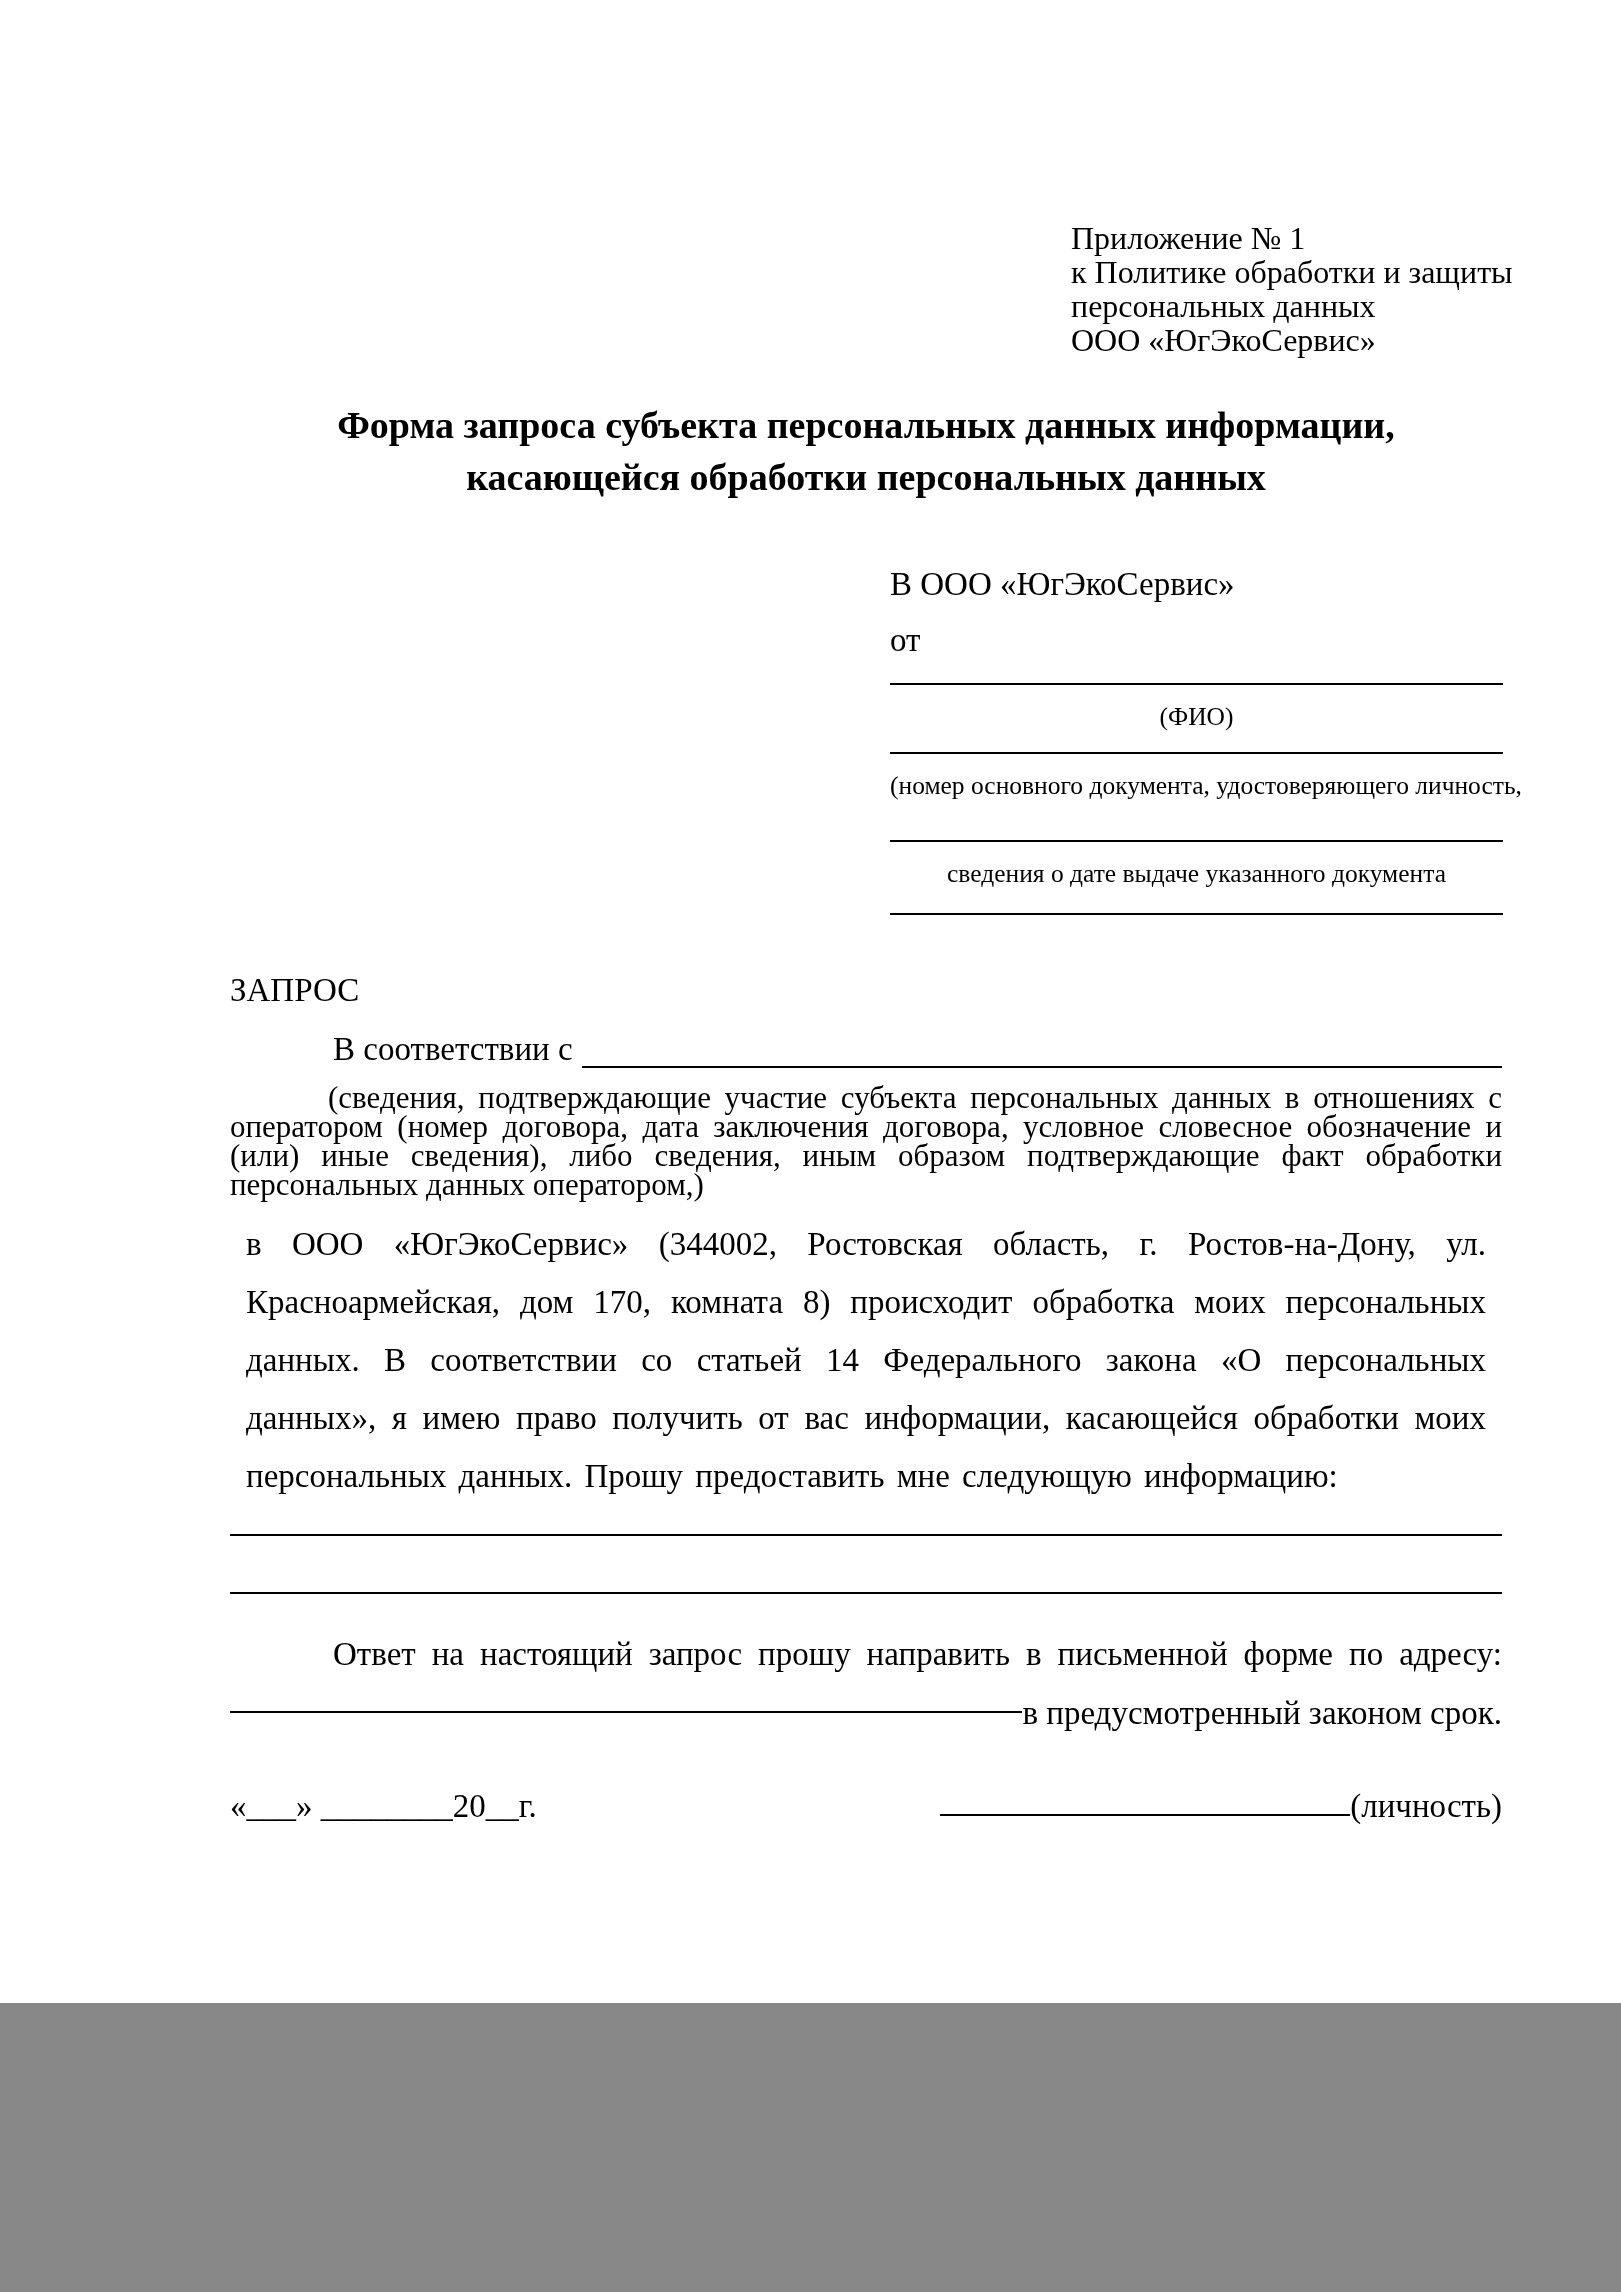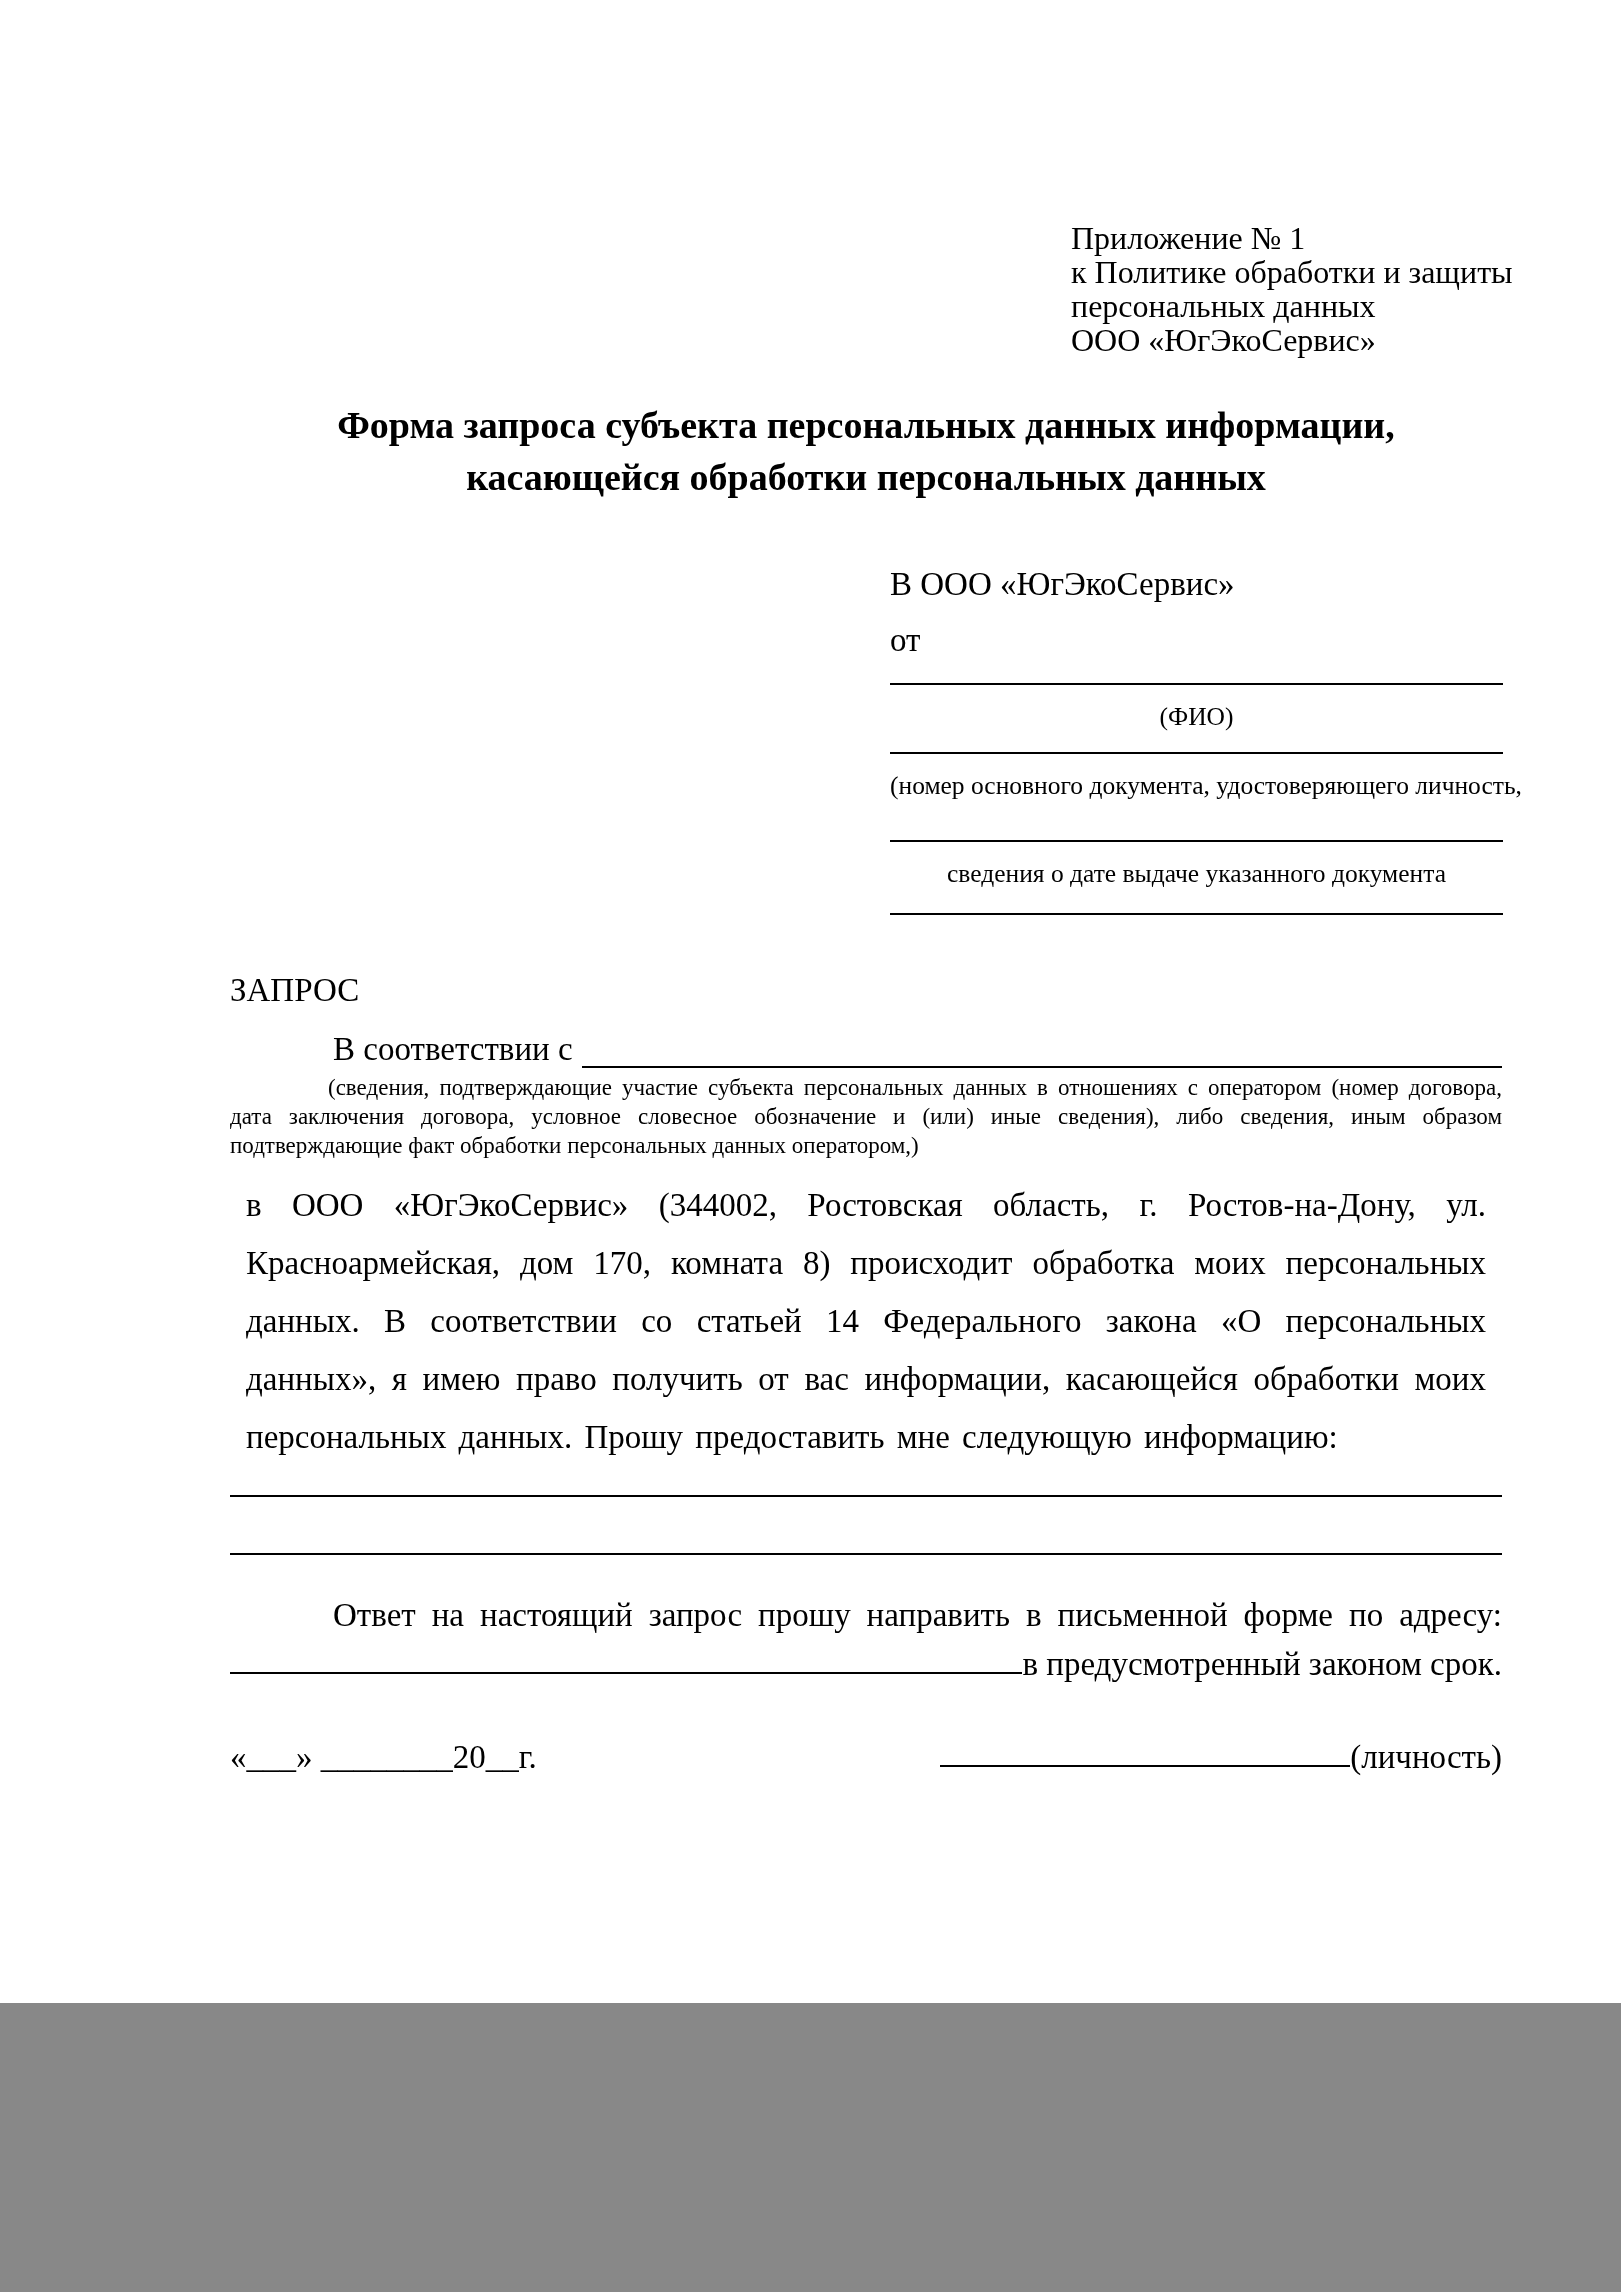--- a/index.html
+++ b/index.html
@@ -55,22 +55,22 @@
     font-size:33px;line-height:43px;
   }
   .intro-row .lead{margin-left:103px;white-space:nowrap;}
   .blank-fill{
     flex:1;
     border-bottom:2.9px solid #000;
     height:38px;
     margin-left:9.8px;
   }
   .intro-caption{
-    margin-top:2px;
-    font-size:23px;line-height:29px;
+    margin-top:12px;
+    font-size:31px;line-height:29px;
     text-align:justify;
     text-indent:98px;
   }
   .body-para{
     margin:16px;
     font-size:33px;line-height:58px;
     text-align:justify;
     word-spacing:3.9px;
   }
   .info-line{
@@ -88,21 +88,21 @@
   }
   .answer-line{
     display:flex;
     font-size:33px;line-height:43px;
   }
   .address-fill{
     flex:1;
     border-bottom:2.9px solid #000;
     height:29px;
   }
-  .answer-line .suffix{white-space:nowrap;}
+  .answer-line .suffix{white-space:nowrap;margin-top:10px;}
   .sign-row{
     display:flex;
     justify-content:space-between;
     align-items:flex-start;
     margin-top:50px;
     font-size:33px;line-height:43px;font-family:Liberation Serif, serif;
   }
   .date-part{white-space:nowrap;}
   .sig-part{display:flex;}
   .sig-line{

